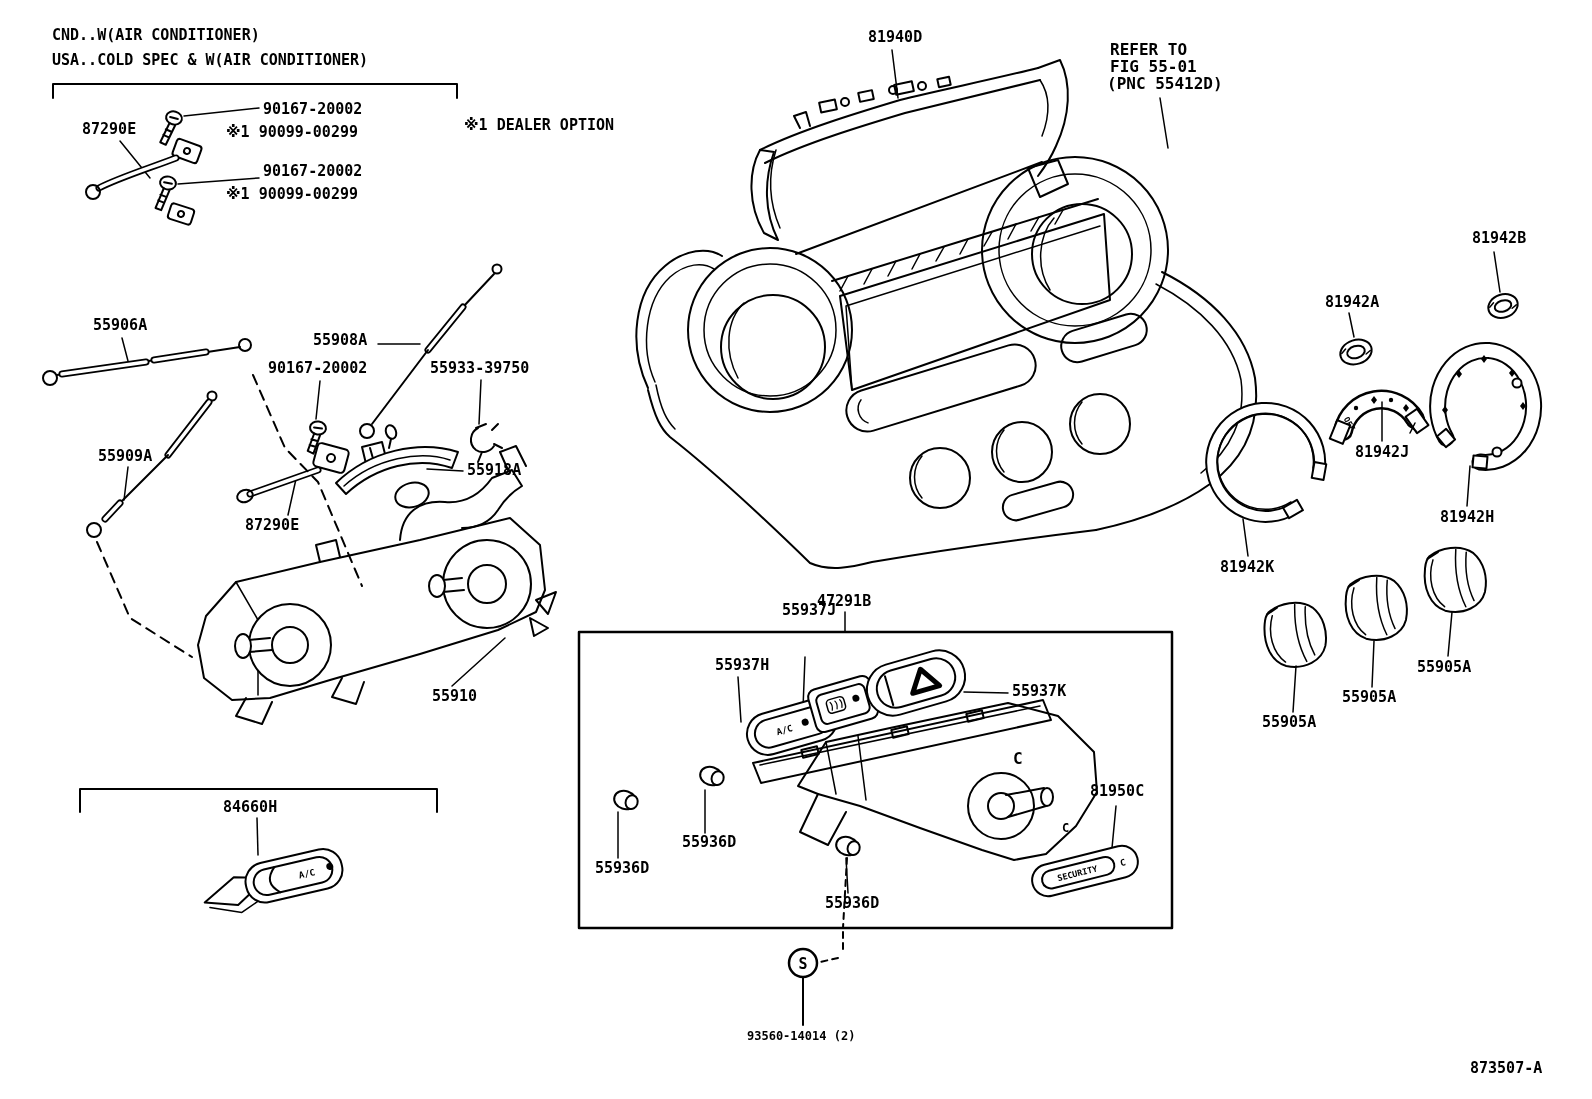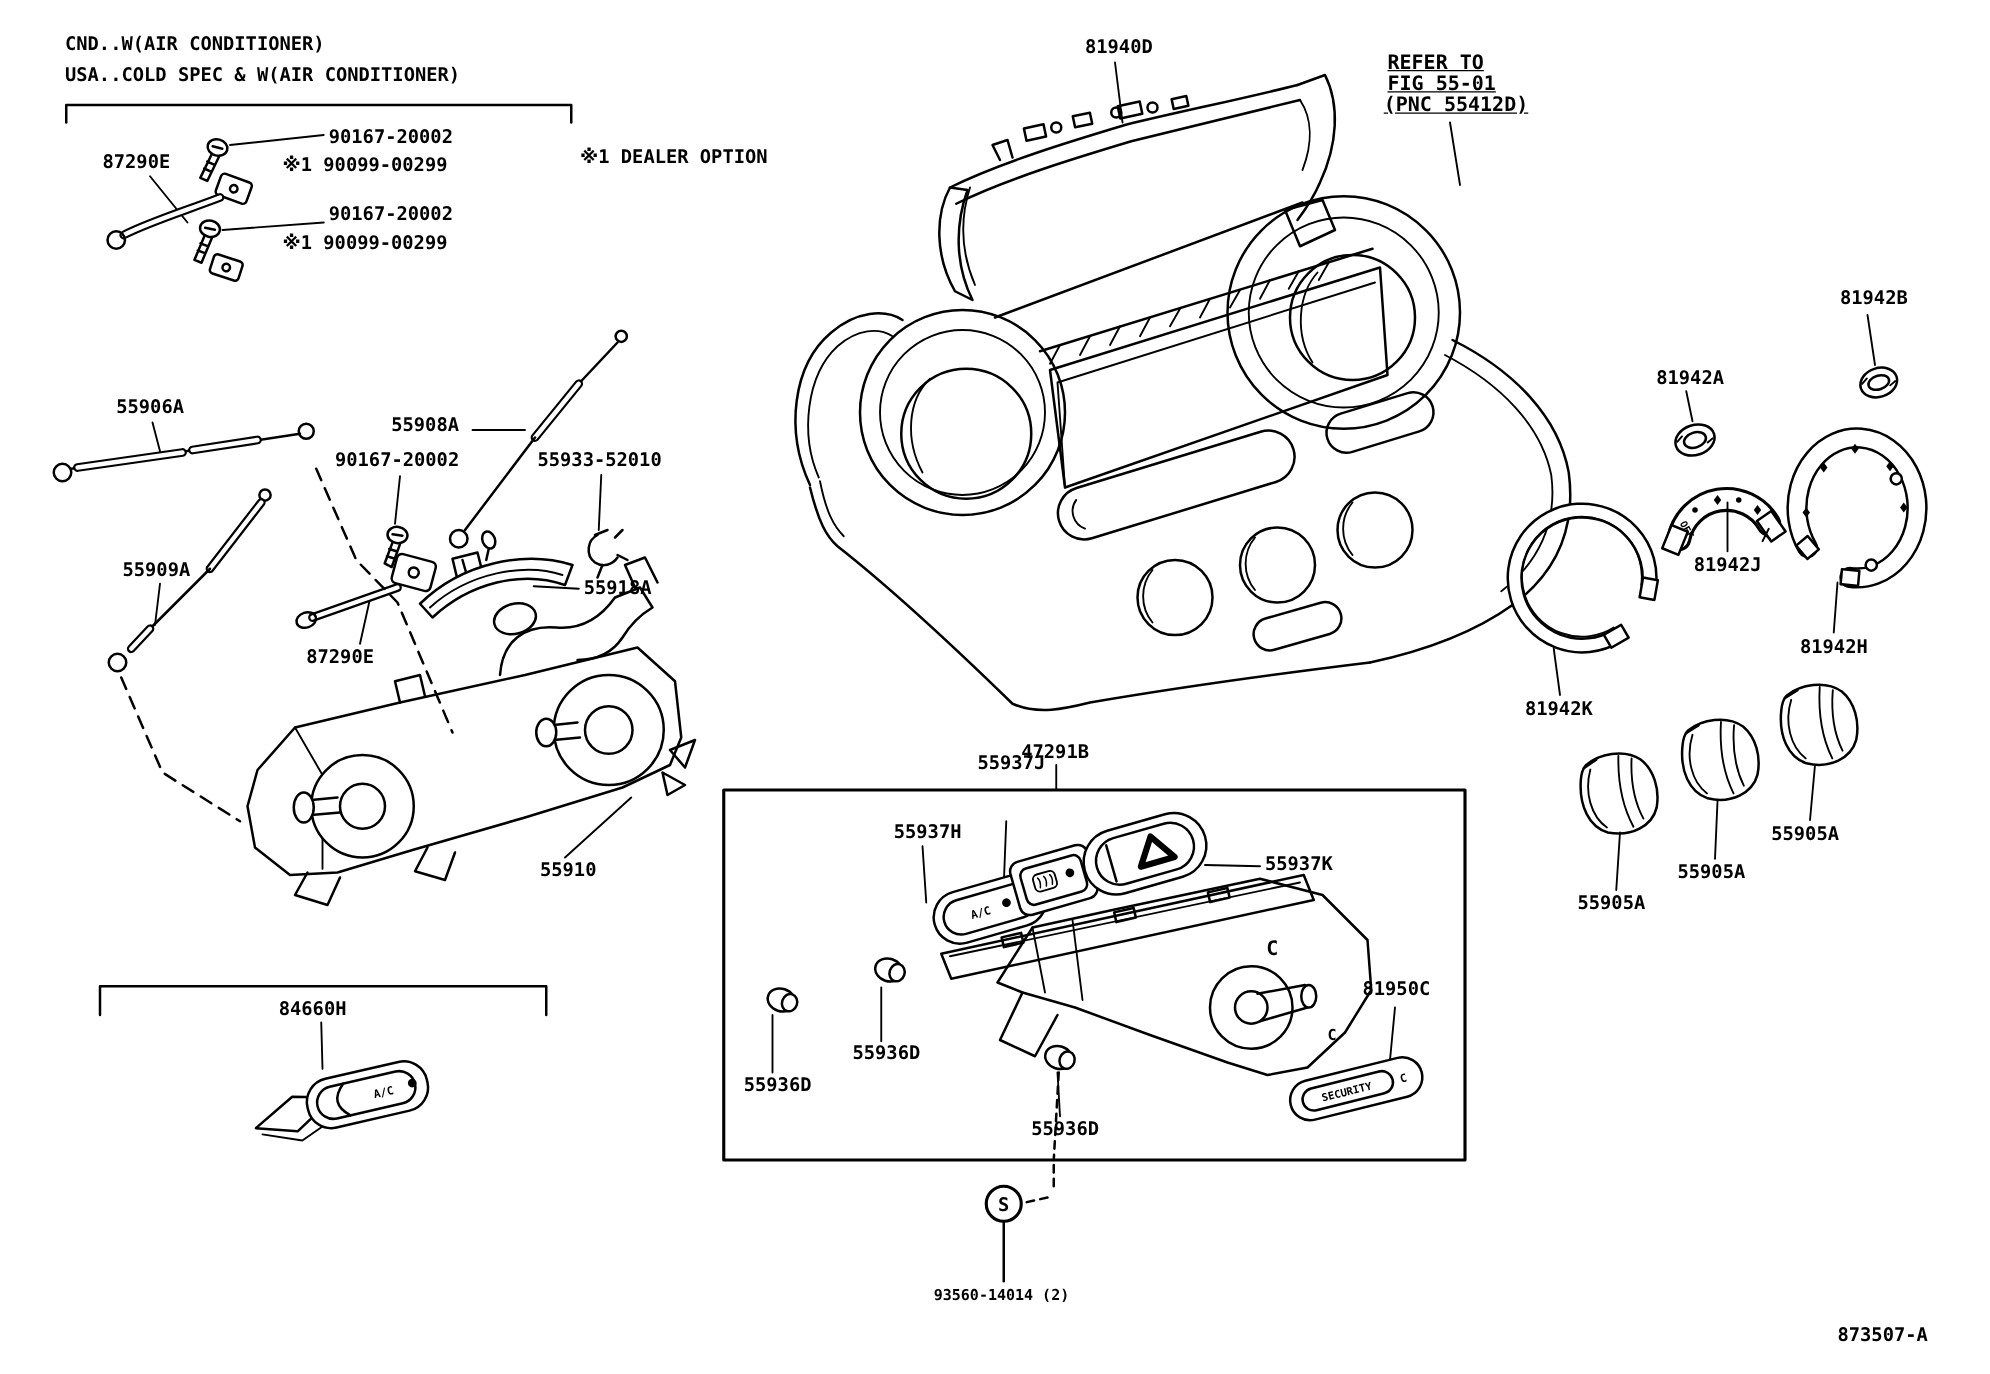--- a/index.html
+++ b/index.html
@@ -1,19 +1,19 @@
 <!DOCTYPE html>
 <html><head>
 <meta charset="utf-8">
 <style>
   html,body{margin:0;padding:0;background:#fff;}
   .canvas{position:relative;width:1592px;height:1099px;background:#fff;overflow:hidden;
           font-family:"DejaVu Sans Mono","DejaVu Sans",monospace;color:#000;}
   .lbl{position:absolute;font-size:15px;font-weight:bold;white-space:pre;line-height:1.1;letter-spacing:0;}
-  .lbl.sm{font-size:16px;text-decoration:underline;}
+  .lbl.sm{font-size:16px;}
   .lbl.xs{font-size:12px;}
   #art{position:absolute;left:0;top:0;}
   #art path,#art line,#art circle,#art ellipse,#art rect,#art polyline,#art polygon{
     stroke:#000;stroke-width:2;fill:none;stroke-linejoin:round;stroke-linecap:round;}
   #art .thin{stroke-width:1.5}
   #art .th{stroke-width:2.5}
   #art .dash{stroke-dasharray:10 7;stroke-width:2}
   #art .dash2{stroke-dasharray:6 5;stroke-width:2}
   #art .tube{stroke-width:7;stroke-linecap:round}
   #art .core{stroke:#fff;stroke-width:3.5;stroke-linecap:round}
@@ -414,21 +414,21 @@
   <div class="lbl" style="left:464px;top:117px">※1 DEALER OPTION</div>
 
   <div class="lbl" style="left:868px;top:29px">81940D</div>
   <div class="lbl sm" style="left:1110px;top:41px">REFER TO</div>
   <div class="lbl sm" style="left:1110px;top:58px">FIG 55-01</div>
   <div class="lbl sm" style="left:1107px;top:75px">(PNC 55412D)</div>
 
   <div class="lbl" style="left:93px;top:317px">55906A</div>
   <div class="lbl" style="left:313px;top:332px">55908A</div>
   <div class="lbl" style="left:268px;top:360px">90167-20002</div>
-  <div class="lbl" style="left:430px;top:360px">55933-52010</div>
+  <div class="lbl" style="left:430px;top:360px">55933-39750</div>
   <div class="lbl" style="left:98px;top:448px">55909A</div>
   <div class="lbl" style="left:245px;top:517px">87290E</div>
   <div class="lbl" style="left:467px;top:462px">55918A</div>
   <div class="lbl" style="left:432px;top:688px">55910</div>
 
   <div class="lbl" style="left:223px;top:799px">84660H</div>
 
   <div class="lbl" style="left:817px;top:593px">47291B</div>
   <div class="lbl" style="left:782px;top:602px">55937J</div>
   <div class="lbl" style="left:715px;top:657px">55937H</div>

